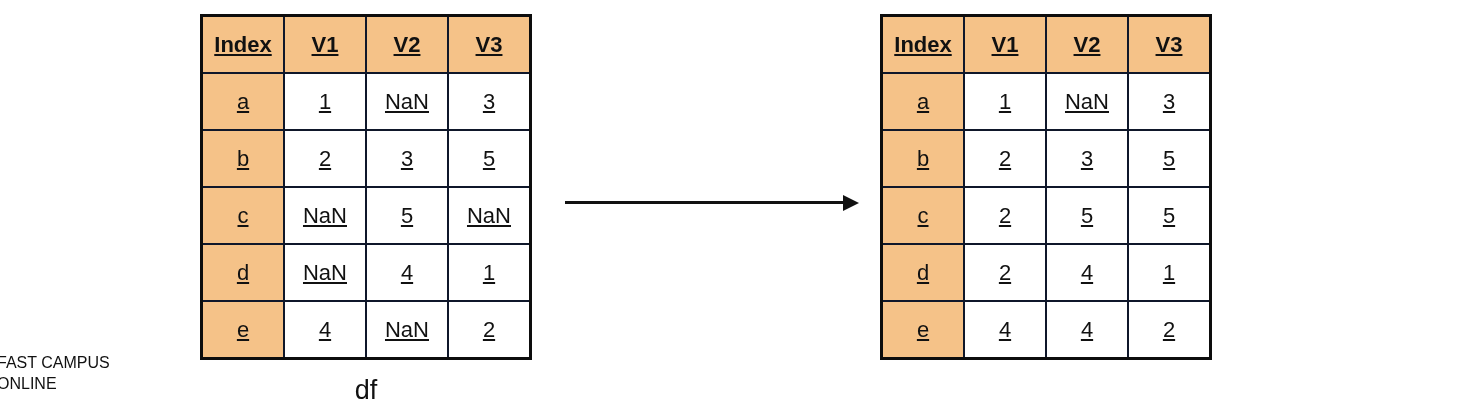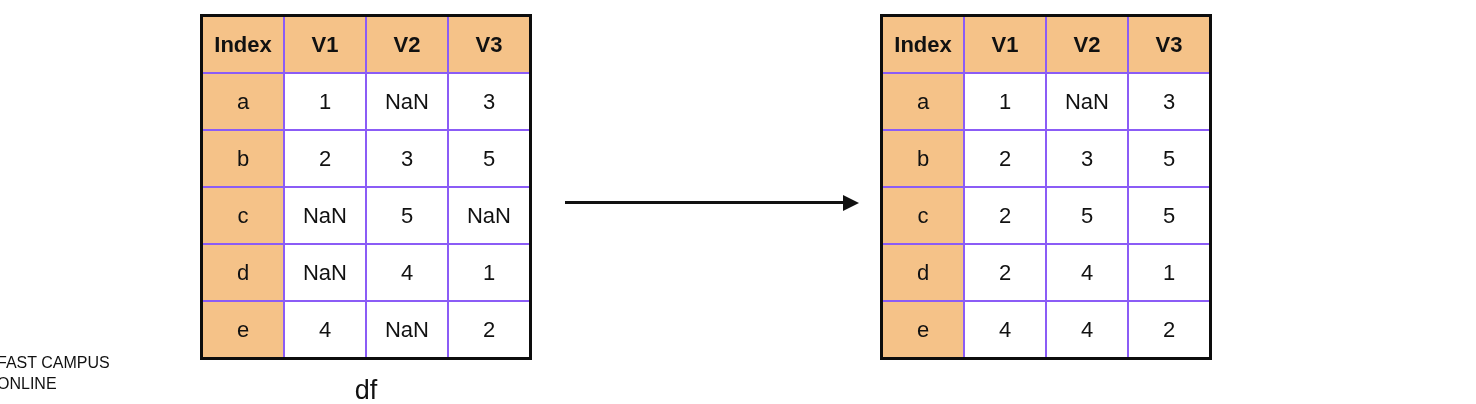--- a/index.html
+++ b/index.html
@@ -22,28 +22,29 @@
   .table-block.left  { left: 200px; }
   .table-block.right { left: 880px; }
 
   table.df-table {
     border-collapse: collapse;
     table-layout: fixed;
     border: 3px solid #0d0d0d;
   }
   table.df-table th,
   table.df-table td {
-    border: 2px solid #8b5cf6;
+    border: 2px solid #0f172a;
     width: 80px;
     height: 55px;
     text-align: center;
     vertical-align: middle;
     font-size: 22px;
     color: var(--text-black, #111);
     padding: 0;
+    text-decoration: underline;
   }
   table.df-table th {
     background: var(--header-bg, #f5c288);
     font-weight: bold;
     font-size: 22px;
     color: #111;
   }
   table.df-table td.idx {
     background: var(--header-bg, #f5c288);
     font-weight: normal;

